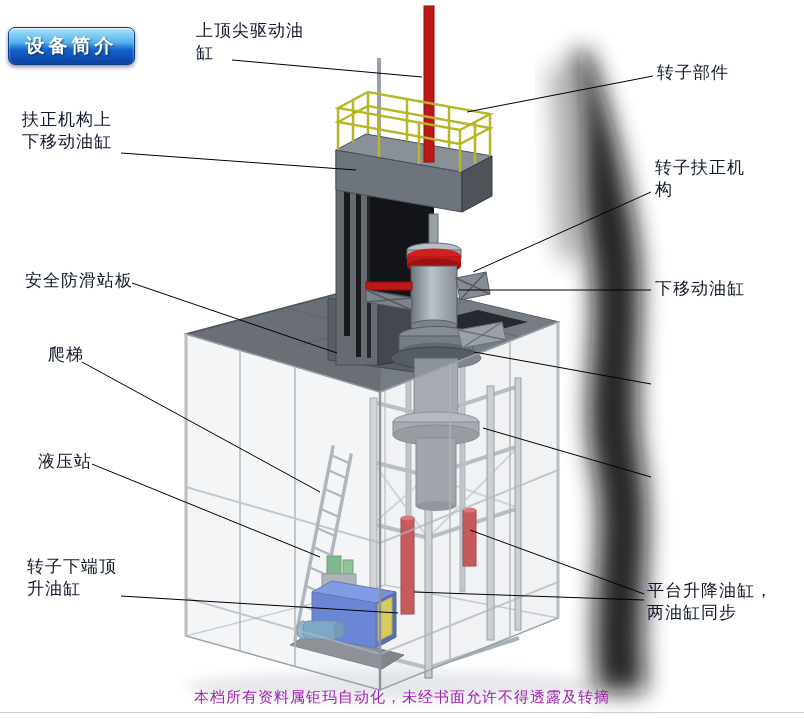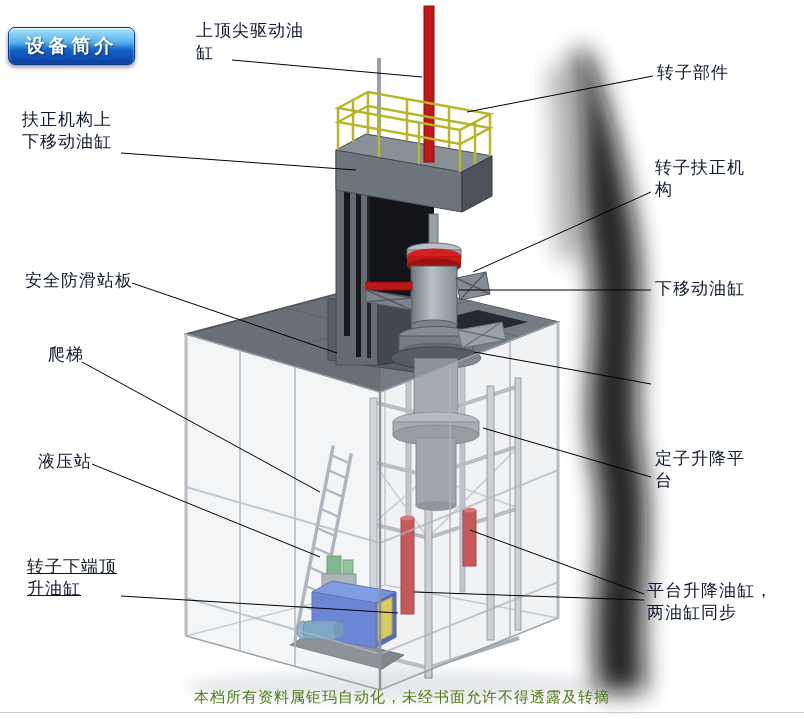--- a/index.html
+++ b/index.html
@@ -14,21 +14,21 @@
     position:absolute; left:8px; top:27px; width:127px; height:38px;
     border-radius:7px; border:1px solid #0a3a8e;
     background:linear-gradient(180deg,#a8e4fb 0%,#57b2ec 40%,#1565cc 60%,#0a3f9e 100%);
     box-shadow:0 2px 4px rgba(0,0,0,.45), inset 0 1px 2px rgba(255,255,255,.85);
     display:flex; align-items:center; justify-content:center;
     color:#ffffff; font-size:19px; font-weight:bold; letter-spacing:4px;
     text-shadow:1px 1px 2px rgba(0,0,0,.55);
   }
   .footer {
     position:absolute; left:0; right:0; top:688px; text-align:center;
-    font-size:15px; color:#4d7c0f; letter-spacing:1px;
+    font-size:15px; color:#a21caf; letter-spacing:1px;
   }
   .bottom-rule { position:absolute; left:0; right:0; top:712px; border-top:1px solid #c9ccd1; }
 </style>
 </head>
 <body>
 
 <div class="stage">
 
   <svg class="machine-svg" width="804" height="719" viewBox="0 0 804 719">
     <defs>
@@ -226,23 +226,21 @@
 缸</div>
   <div class="label" style="left:657px; top:62px;  width:130px;">转子部件</div>
   <div class="label" style="left:655px; top:157px; width:130px;">转子扶正机
 构</div>
   <div class="label" style="left:22px;  top:109px; width:130px;">扶正机构上
 下移动油缸</div>
   <div class="label" style="left:25px;  top:270px; width:150px;font-family:Liberation Serif, serif;">安全防滑站板</div>
   <div class="label" style="left:655px; top:278px; width:130px;">下移动油缸</div>
   <div class="label" style="left:48px;  top:344px; width:80px;">爬梯</div>
   <div class="label" style="left:38px;  top:451px; width:100px;">液压站</div>
-  <div class="label" style="left:655px; top:448px; width:130px;">定子升降平
-台</div>
-  <div class="label" style="left:27px;  top:556px; width:130px;text-decoration:underline;">转子下端顶
+  <div class="label" style="left:27px;  top:556px; width:130px;">转子下端顶
 升油缸</div>
   <div class="label" style="left:647px; top:580px; width:150px;">平台升降油缸，
 两油缸同步</div>
 
   <div class="footer">本档所有资料属钜玛自动化，未经书面允许不得透露及转摘</div>
   <div class="bottom-rule"></div>
 
 </div>
 
 </body></html>

